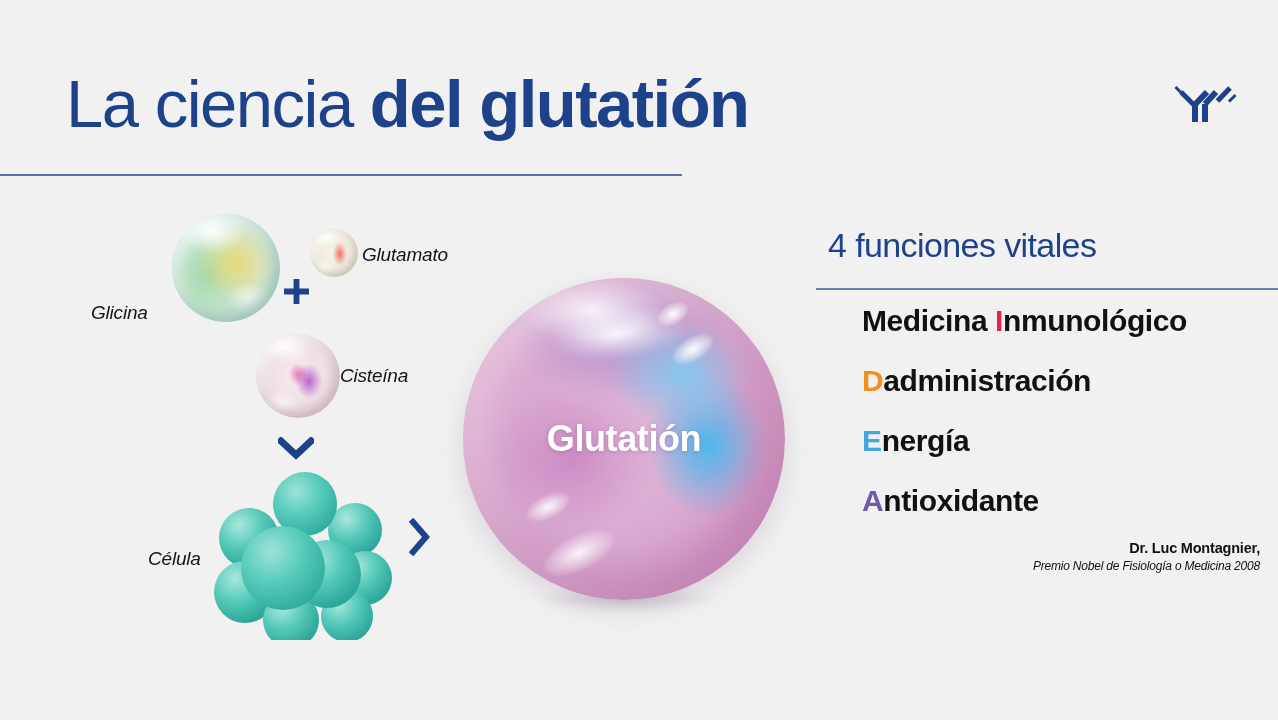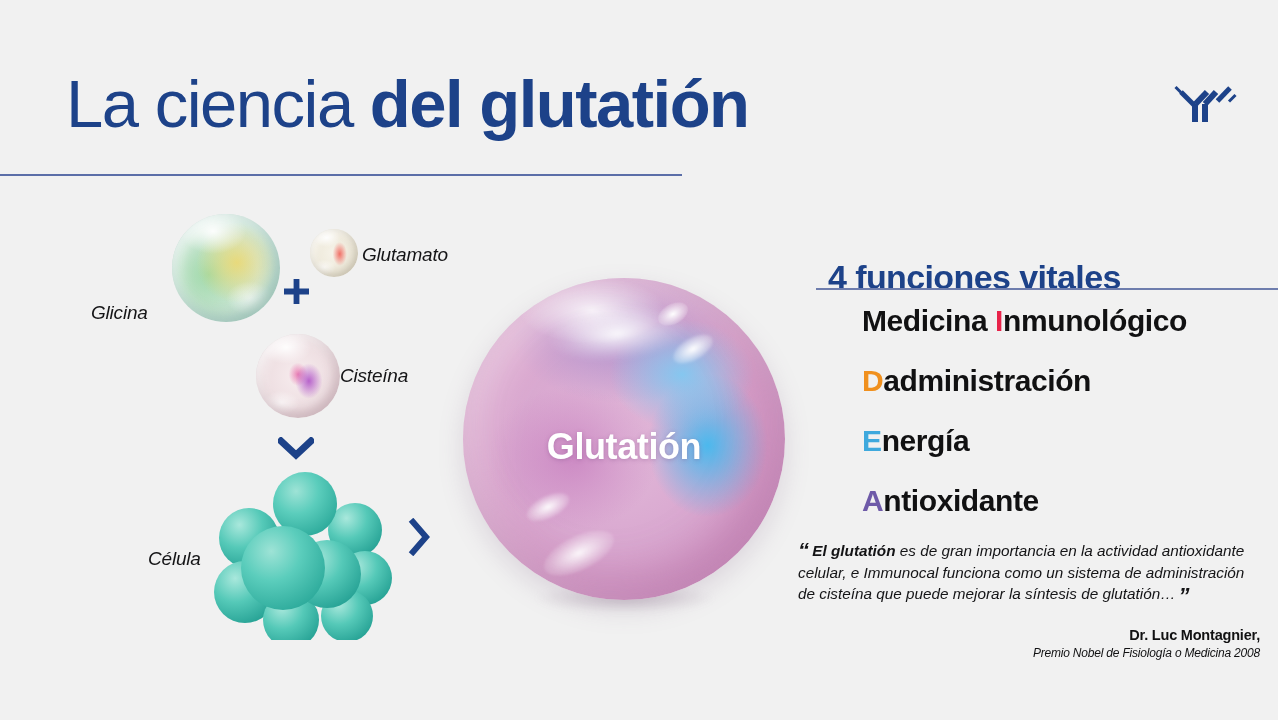--- a/index.html
+++ b/index.html
@@ -30,22 +30,22 @@
     background:#5b6ea8;
   }
 
   .logo{
     position:absolute;left:1172px;top:78px;width:70px;height:52px;
   }
 
   
   .panel-title{
     position:absolute;left:828px;top:226px;
-    font-size:34px;font-weight:700;color:#1d4289;
-    letter-spacing:-0.6px;white-space:nowrap;margin-top:32px;
+    font-size:34px;font-weight:400;color:#1d4289;
+    letter-spacing:-0.6px;white-space:nowrap;
   }
   .panel-rule{
     position:absolute;left:816px;top:288px;width:470px;height:2px;
     background:#6e7dad;
   }
 
   .func-list{position:absolute;left:862px;top:306px;width:420px;}
   .func{
     font-size:30px;font-weight:700;color:#111112;
     letter-spacing:-0.4px;line-height:1;
@@ -64,21 +64,21 @@
   }
   .quote-text .qmark{
     font-weight:700;font-style:italic;font-size:22px;
     letter-spacing:-1px;vertical-align:-2px;
   }
   .quote-text .strong{font-weight:700;}
   .quote-text .qclose{
     font-weight:700;font-style:italic;font-size:22px;
     letter-spacing:-1px;vertical-align:-4px;margin-left:3px;
   }
-  .attrib{margin-top:20px;text-align:right;}
+  .attrib{margin-top:0;text-align:right;}
   .attrib .name{
     font-size:14.5px;font-weight:700;color:#111112;display:block;
     letter-spacing:-0.2px;
   }
   .attrib .role{
     font-size:12px;font-style:italic;color:#111112;display:block;
     margin-top:3px;letter-spacing:-0.2px;
   }
 
   
@@ -169,21 +169,20 @@
   .hl4{left:62px;top:218px;width:46px;height:22px;
     background:radial-gradient(ellipse at 50% 50%, rgba(255,255,255,.95) 0%, rgba(255,255,255,.25) 60%, rgba(255,255,255,0) 84%);
     transform:rotate(-26deg);filter:blur(1px);}
   .hl5{left:78px;top:258px;width:76px;height:34px;
     background:radial-gradient(ellipse at 50% 50%, rgba(255,255,255,.9) 0%, rgba(255,255,255,.22) 60%, rgba(255,255,255,0) 84%);
     transform:rotate(-26deg);filter:blur(1.2px);}
   .sphere-label{
     position:absolute;left:0;top:140px;width:338px;text-align:center;
     font-size:36px;font-weight:700;color:#ffffff;letter-spacing:-0.4px;
     text-shadow:0 1px 4px rgba(120,70,130,.35);
-    margin-top:8px;
   }
 </style>
 </head>
 <body>
 
 <div class="stage">
 
   <div class="title">
     <span class="light">La ciencia </span><span class="bold">del glutatión</span>
   </div>
@@ -277,20 +276,19 @@
   <div class="panel-rule"></div>
 
   <div class="func-list">
     <div class="func"><span>Medicina </span><span class="cap" id="cap0" style="color: rgb(232, 35, 74);">I</span><span>nmunológico</span></div>
     <div class="func"><span class="cap" id="cap1" style="color: rgb(240, 144, 30);">D</span><span>administración</span></div>
     <div class="func"><span class="cap" id="cap2" style="color: rgb(63, 169, 221);">E</span><span>nergía</span></div>
     <div class="func"><span class="cap" id="cap3" style="color: rgb(110, 90, 168);">A</span><span>ntioxidante</span></div>
   </div>
 
   <div class="quote-block">
-    <div class="quote-text"><span class="qmark">“</span> <span class="strong">El glutatión</span><span> es de gran importancia en la actividad antioxidante celular, e Immunocal funciona como un sistema de administración de cisteína que puede mejorar la síntesis de glutatión…</span><span class="qclose">”</span></div>
     <div class="attrib">
       <span class="name">Dr. Luc Montagnier,</span>
       <span class="role">Premio Nobel de Fisiología o Medicina 2008</span>
     </div>
   </div>
 
 </div>
 
 </body></html>

